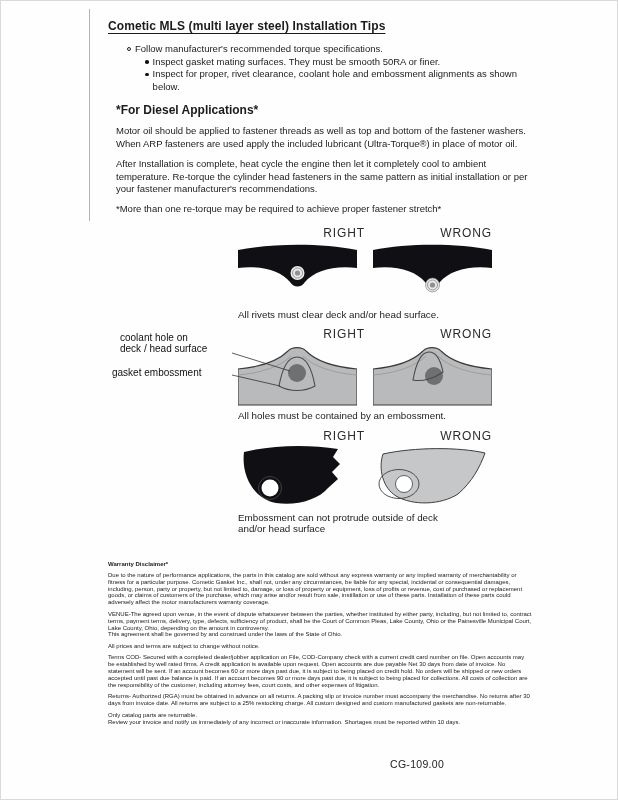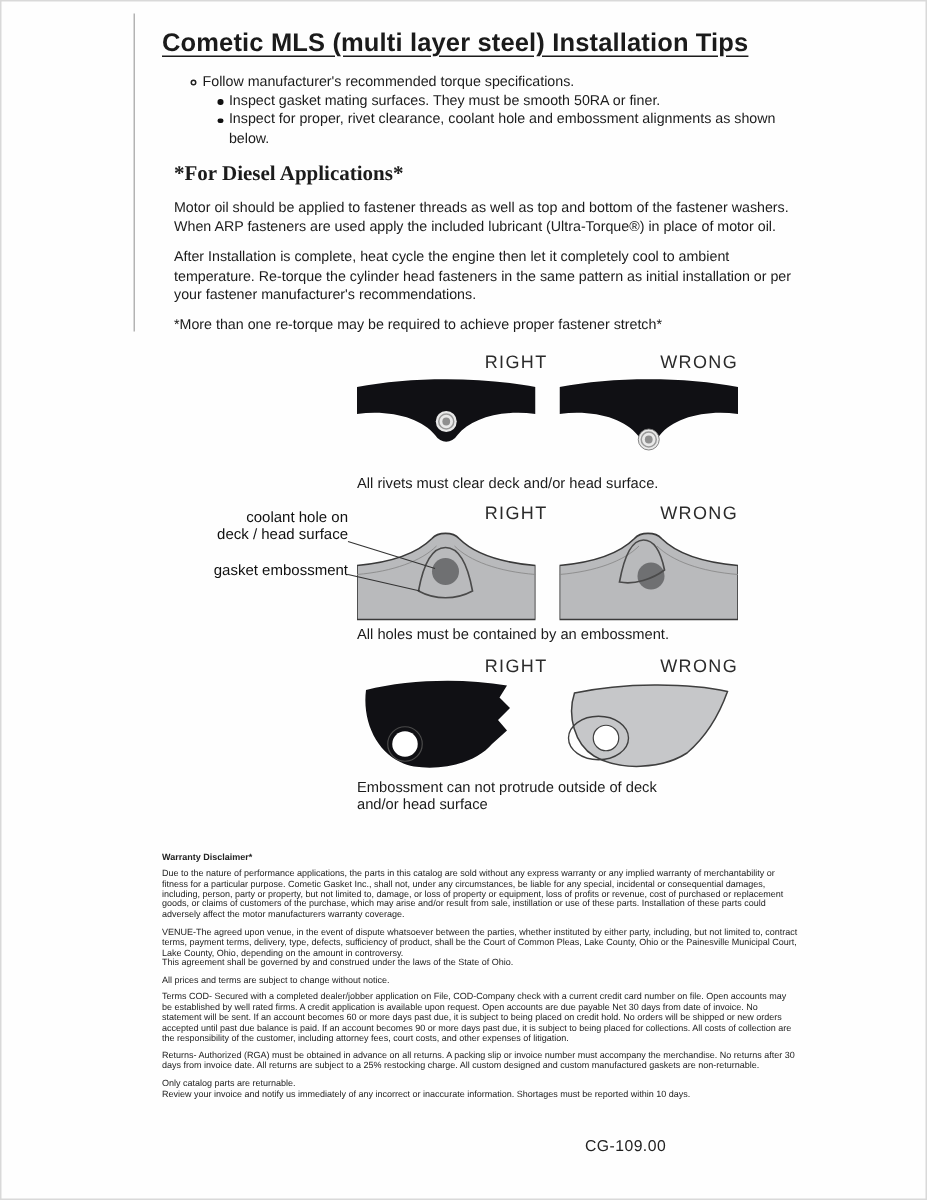--- a/index.html
+++ b/index.html
@@ -20,21 +20,21 @@
     left: 88px; top: 8px;
     width: 1px; height: 212px;
     background: #b3b3b3;
   }
   .content {
     position: absolute;
     left: 107px; top: 18px;
     width: 426px;
   }
   .title {
-    font-size: 17px;
+    font-size: 12px;
     font-weight: 700;
     text-decoration: underline;
     text-underline-offset: 2.5px;
     letter-spacing: 0.1px;
     margin-bottom: 10px;
   }
   .bullets { font-size: 9.5px; line-height: 12.6px; }
   .b-row { display: flex; align-items: flex-start; padding-left: 27px; }
   .mk {
     flex: 0 0 auto;
@@ -43,36 +43,36 @@
     border-radius: 50%;
     margin: 4px 4px 0 -8px;
   }
   .mk-sub {
     flex: 0 0 auto;
     width: 3.6px; height: 3.6px;
     background: #111;
     border-radius: 50%;
     margin: 4.4px 4px 0 10px;
   }
-  .h2 { font-size: 14px; font-weight: 700; margin: 10px 0 0 8px; font-family: Liberation Serif, serif; }
+  .h2 { font-size: 12px; font-weight: 700; margin: 10px 0 0 8px; }
   .para { font-size: 9.5px; line-height: 12.4px; margin: 8px 0 0 8px; width: 414px; }
 
   .figures {
     position: relative;
     margin: 10px 0 0 130px;
     width: 254px;
   }
   .fr-headers { display: flex; font-size: 12px; letter-spacing: 0.9px; color: #2a2a2a; line-height: 14px; }
   .fr-headers span { flex: 1; text-align: right; }
   .fr-imgs { display: flex; gap: 16px; margin-top: 1px; }
   .fig-box { width: 119px; height: 64px; }
   .fig-box svg { display: block; }
   .fr-cap { font-size: 9.8px; line-height: 11.5px; margin: 4px 0 7px 0; }
 
-  .ann { position: absolute; text-align: right; font-size: 10px; line-height: 11.5px; color: #101010; }
+  .ann { position: absolute; font-size: 10px; line-height: 11.5px; color: #101010; }
   .ann1 { right: calc(100% + 6px); top: 106px; width: 112px; }
   .ann2 { right: calc(100% + 6px); top: 141px; width: 120px; }
   .ann-lines { position: absolute; left: -125px; top: 100px; width: 195px; height: 78px; pointer-events: none; }
 
   .disclaimer {
     margin-top: 26px;
     width: 424px;
     font-size: 6px;
     line-height: 6.9px;
     color: #222;

